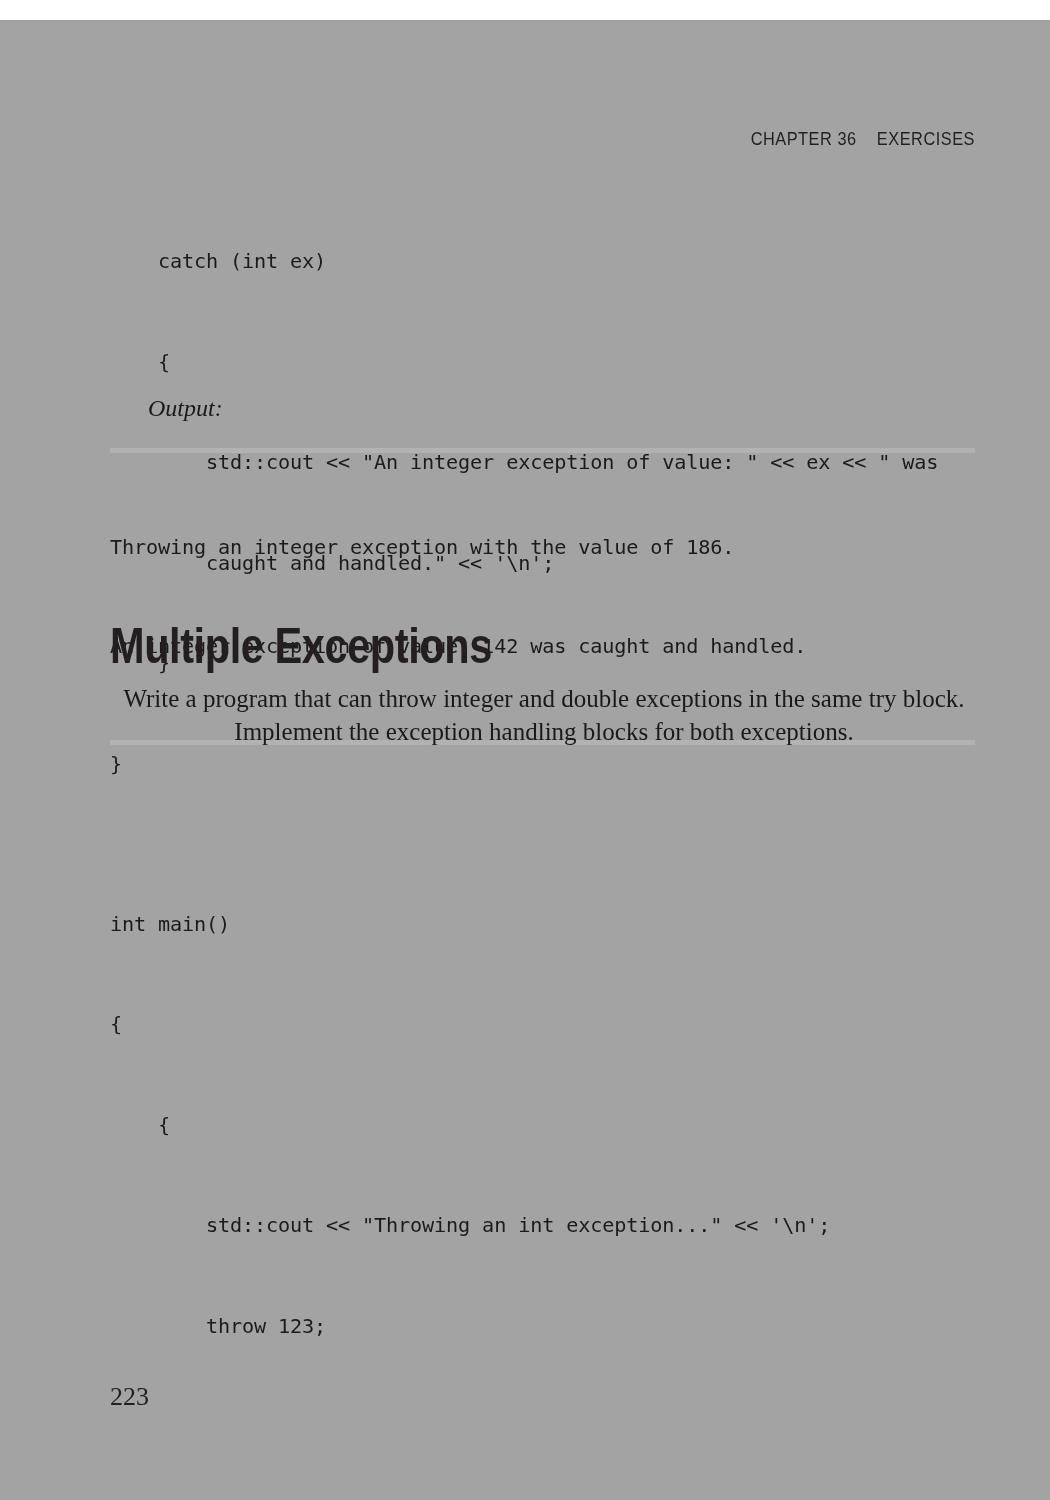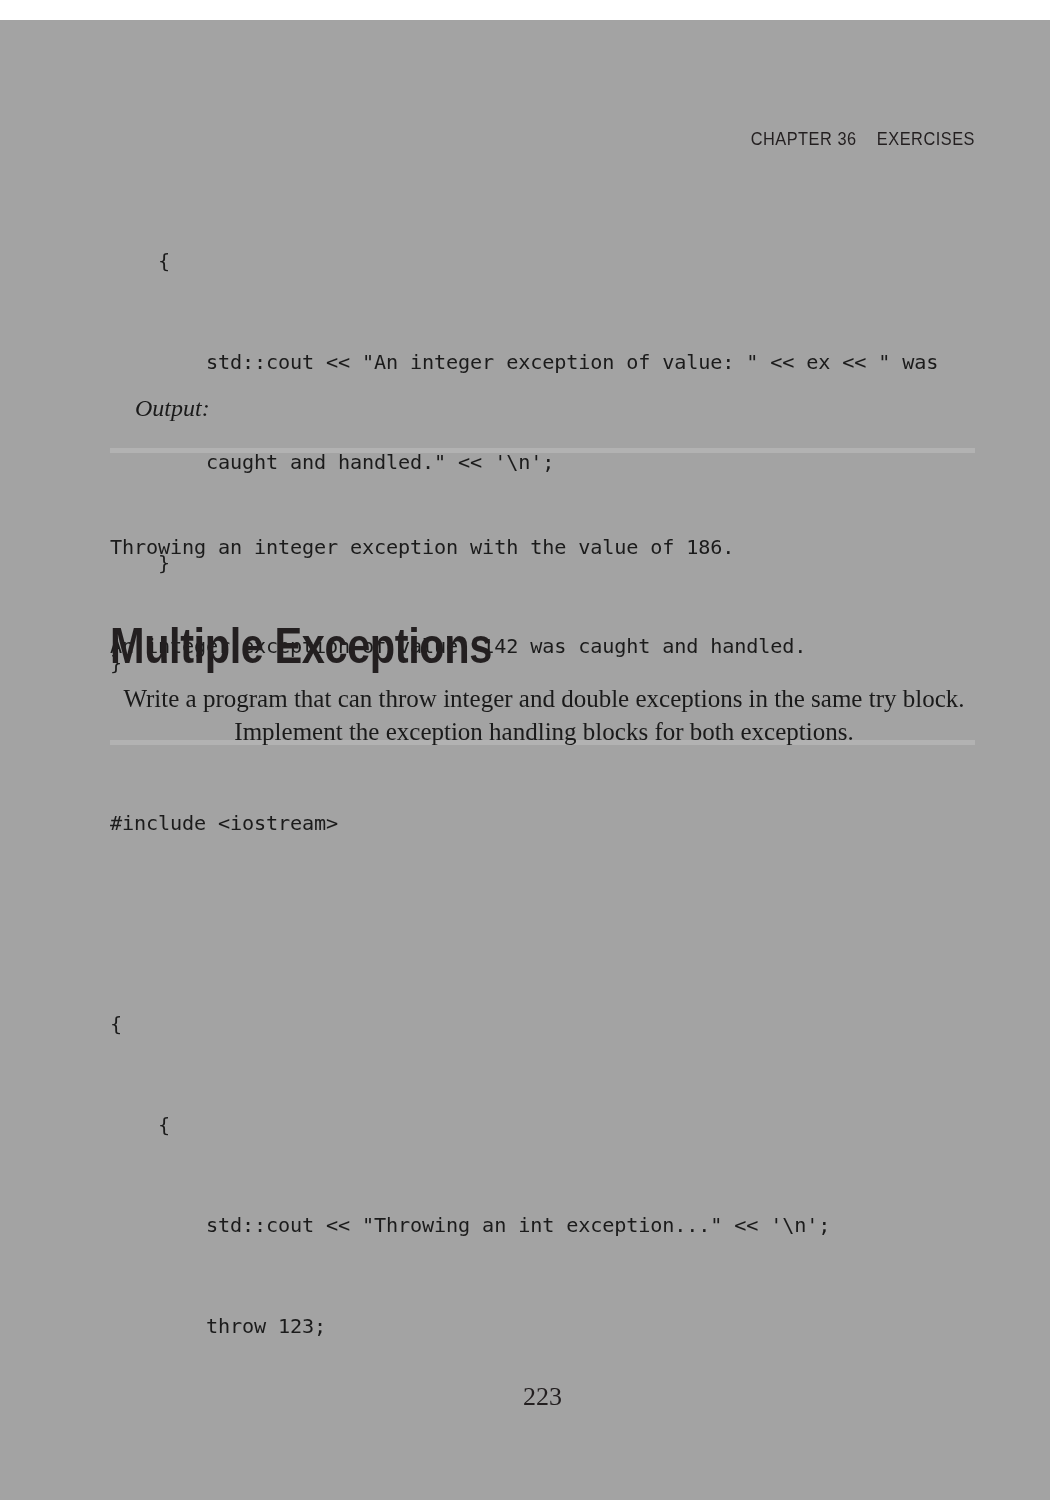--- a/index.html
+++ b/index.html
@@ -47,21 +47,21 @@
     letter-spacing: -0.15px;
   }
   #code-top { top: 158px; }
   #code-bottom { top: 720px; }
   .code-line { white-space: pre; min-height: 33.5px; }
   .code-line.blank { color: transparent; }
 
   
   .output-label {
     position: absolute;
-    left: 135px;
+    left: 148px;
     top: 375px;
     font-family: "Liberation Serif", serif;
     font-style: italic;
     font-size: 24px;
     color: #1a1a1a;
   }
 
   
   .output-block {
     position: absolute;
@@ -112,34 +112,35 @@
     color: #1a1a1a;
     text-align: center;
   }
 
   
   .page-number {
     position: absolute;
     left: 110px;
     top: 1362px;
     width: 865px;
-    text-align: center;
+    text-align: left;
     font-family: "Liberation Serif", serif;
     font-size: 26px;
     color: #231f20;
   }
 </style>
 </head>
 <body>
 
 <div class="page">
 
   <div class="running-header">CHAPTER 36    EXERCISES</div>
 
   <div class="code-block" id="code-top">
+    <div class="code-line">    catch (int ex)</div>
     <div class="code-line">    {</div>
     <div class="code-line">        std::cout &lt;&lt; "An integer exception of value: " &lt;&lt; ex &lt;&lt; " was</div>
     <div class="code-line">        caught and handled." &lt;&lt; '\n';</div>
     <div class="code-line">    }</div>
     <div class="code-line">}</div>
   </div>
 
   <div class="output-label">Output:</div>
 
   <div class="output-block">
@@ -149,22 +150,22 @@
       <div>An integer exception of value: 142 was caught and handled.</div>
     </div>
     <div class="rule"></div>
   </div>
 
   <h1 class="section-heading">Multiple Exceptions</h1>
 
   <p class="body-paragraph">Write a program that can throw integer and double exceptions in the same try block. Implement the exception handling blocks for both exceptions.</p>
 
   <div class="code-block" id="code-bottom">
-    <div class="code-line">#include &lt;iostream&gt;</div>
     <div class="code-line blank">&nbsp;</div>
+    <div class="code-line">int main()</div>
     <div class="code-line">{</div>
     <div class="code-line">    {</div>
     <div class="code-line">        std::cout &lt;&lt; "Throwing an int exception..." &lt;&lt; '\n';</div>
     <div class="code-line">        throw 123;</div>
     
     
     
     
     
     

